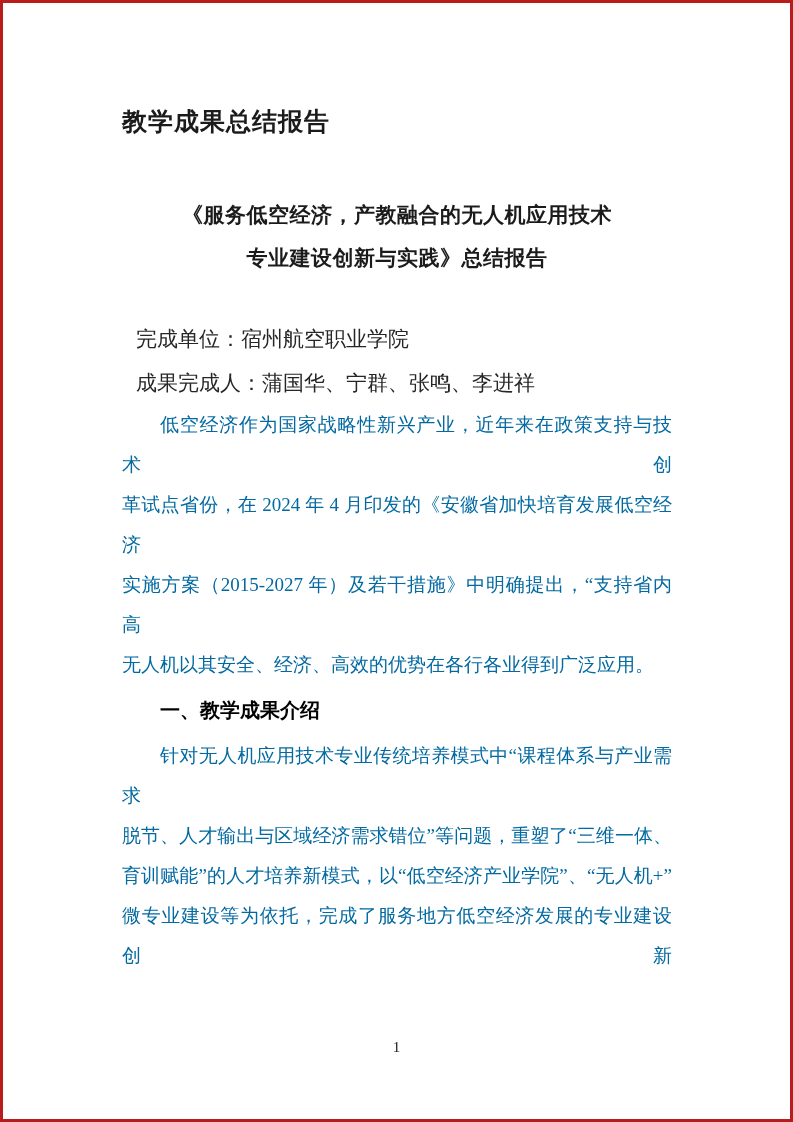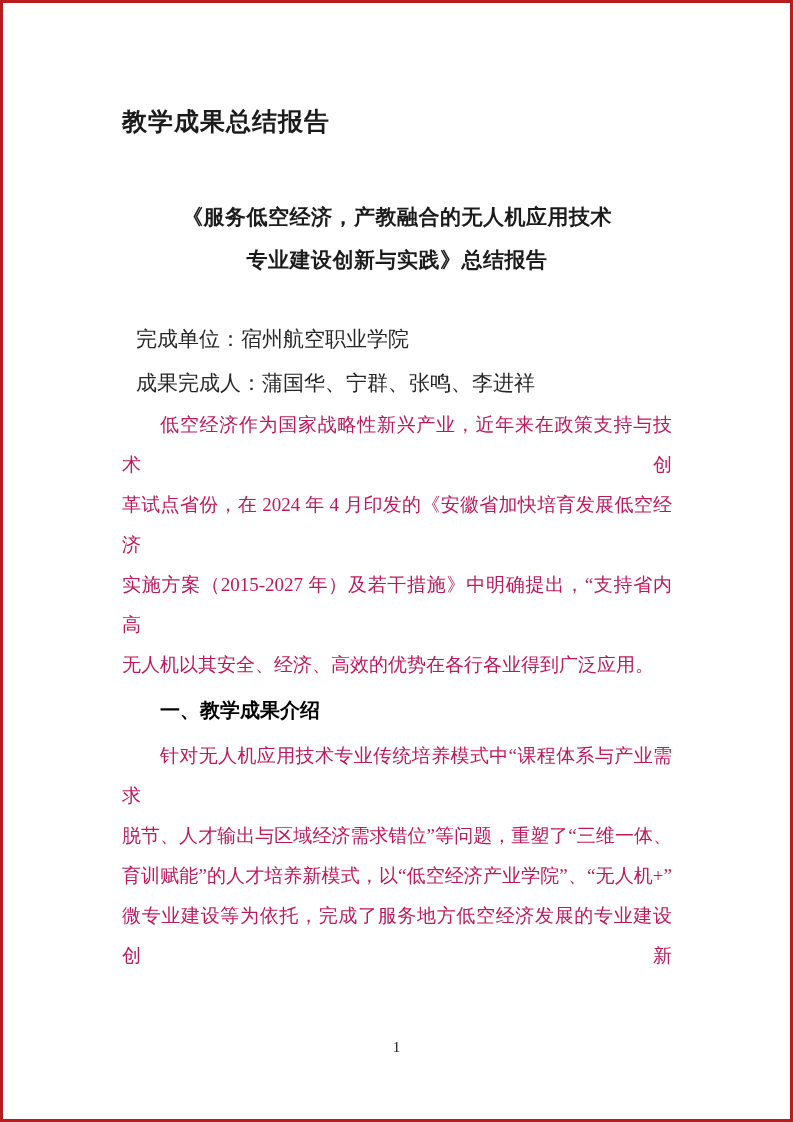--- a/index.html
+++ b/index.html
@@ -27,38 +27,38 @@
     font-family: "Liberation Sans", "DejaVu Sans", sans-serif;
     font-weight: bold;
     font-size: 25px;
     line-height: 34px;
     color: #1b1b1b;
     letter-spacing: 1px;
   }
   .report-title {
     margin-top: 57px;
     text-align: center;
-    font-family: Liberation Sans, sans-serif;
+    font-family: Liberation Mono, monospace;
     font-weight: bold;
     font-size: 21px;
     line-height: 43px;
     color: #1b1b1b;
     letter-spacing: 0.5px;
   }
   .meta {
     margin-top: 36px;
     font-size: 21px;
     line-height: 44px;
     color: #262626;
     margin-left: 14px;
   }
   .para {
     font-size: 19px;
     line-height: 40px;
-    color: #be185d;
+    color: #0369a1;
   }
   .para .line {
     text-align: justify;
     text-align-last: justify;
   }
   .para .line.indent {
     text-indent: 38px;
   }
   .para .line.lastline {
     text-align-last: left;

